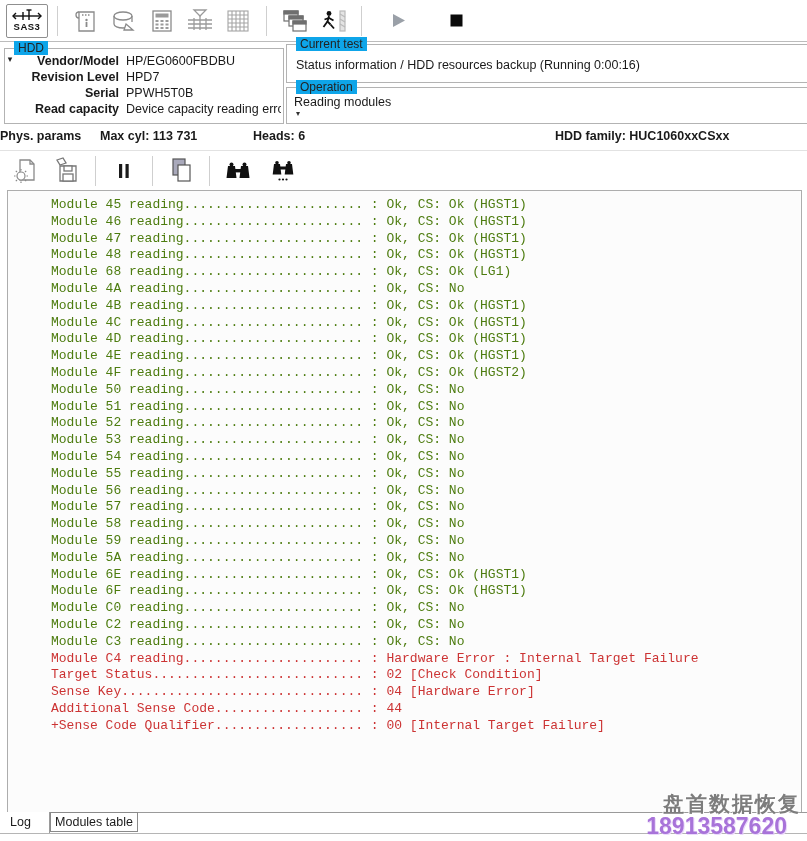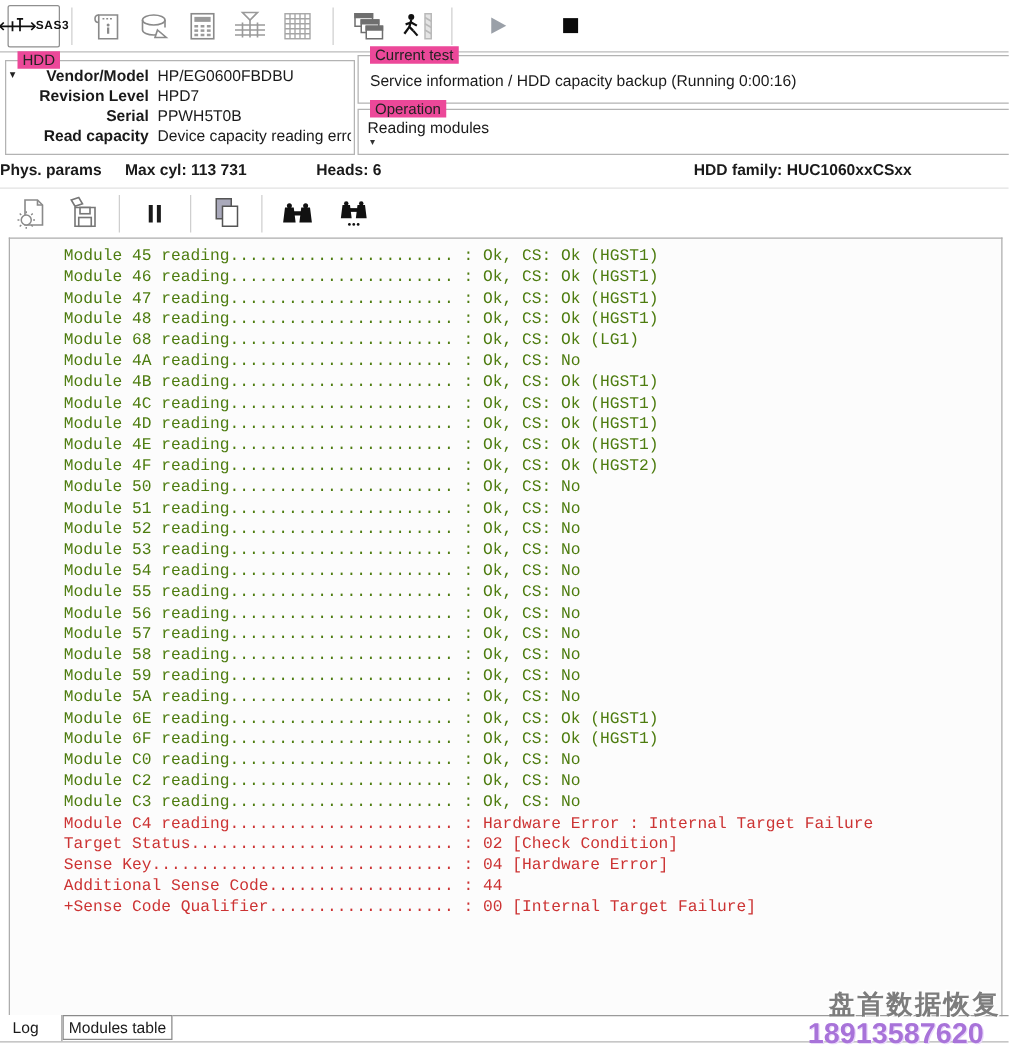--- a/index.html
+++ b/index.html
@@ -4,27 +4,27 @@
 <style>
   html,body{margin:0;padding:0;}
   body{
     width:807px;height:841px;position:relative;overflow:hidden;
     background:#ffffff;font-family:"Liberation Sans",sans-serif;color:#1a1a1a;
   }
   
   .toolbar1{position:absolute;left:0;top:0;width:807px;height:41px;
     border-bottom:1px solid #bcbcbc;display:flex;align-items:center;background:#fff;}
   .sas3-btn{width:42px;height:34px;margin-left:6px;border:1px solid #8f8f8f;border-radius:2px;
-    background:#fff;display:flex;flex-direction:row;align-items:center;justify-content:center;padding:0;cursor:default;}
+    background:#fff;display:flex;flex-direction:column;align-items:center;justify-content:center;padding:0;cursor:default;}
   .sas3-btn .lbl{font-size:9.5px;font-weight:bold;letter-spacing:.5px;color:#111;line-height:10px;}
   .vsep{width:1px;height:30px;background:#cfcfcf;margin:0 9px;}
   .tbicon{width:32px;height:32px;margin:0 3px;display:flex;align-items:center;justify-content:center;background:transparent;border:none;padding:0;}
   
   .gbox{position:absolute;border:1px solid #b3b3b3;background:#fff;}
-  .gbox .legend{position:absolute;top:-8px;left:9px;background:#ec4899;padding:0 4px;font-size:12px;color:#222;}
+  .gbox .legend{position:absolute;top:-8px;left:9px;background:#0ea5e9;padding:0 4px;font-size:12px;color:#222;}
   .hdd-box{left:4px;top:48px;width:278px;height:74px;}
   .hdd-rows{position:absolute;left:2px;top:4px;right:2px;}
   .hdd-row{display:flex;height:16px;line-height:16px;font-size:12.5px;white-space:nowrap;overflow:hidden;}
   .hdd-row .lab{width:112px;text-align:right;font-weight:bold;flex:0 0 112px;}
   .hdd-row .val{margin-left:7px;overflow:hidden;white-space:nowrap;}
   .hdd-arrow{position:absolute;left:-1px;top:5px;font-size:9px;color:#222;width:12px;text-align:center;cursor:default;}
   .ct-box{left:286px;top:44px;width:526px;height:37px;}
   .ct-text{position:absolute;left:9px;top:13px;font-size:12.5px;white-space:nowrap;}
   .op-box{left:286px;top:87px;width:526px;height:35px;}
   .op-text{position:absolute;left:7px;top:7px;font-size:12.5px;white-space:nowrap;}
@@ -197,21 +197,21 @@
     </div>
     <div class="hdd-row">
       <span class="lab">Read capacity</span>
       <span class="val">Device capacity reading error: H</span>
     </div>
   </div>
 </div>
 
 <div class="gbox ct-box">
   <span class="legend">Current test</span>
-  <div class="ct-text">Service information / HDD capacity backup (Running 0:00:16)</div>
+  <div class="ct-text">Status information / HDD resources backup (Running 0:00:16)</div>
 </div>
 <div class="gbox op-box">
   <span class="legend">Operation</span>
   <div class="op-text">Reading modules</div>
   <div class="op-arrow">▾</div>
 </div>
 
 <div class="phys">
   <span style="left:0">Phys. params</span>
   <span style="left:100px">Max cyl: 113 731</span>

